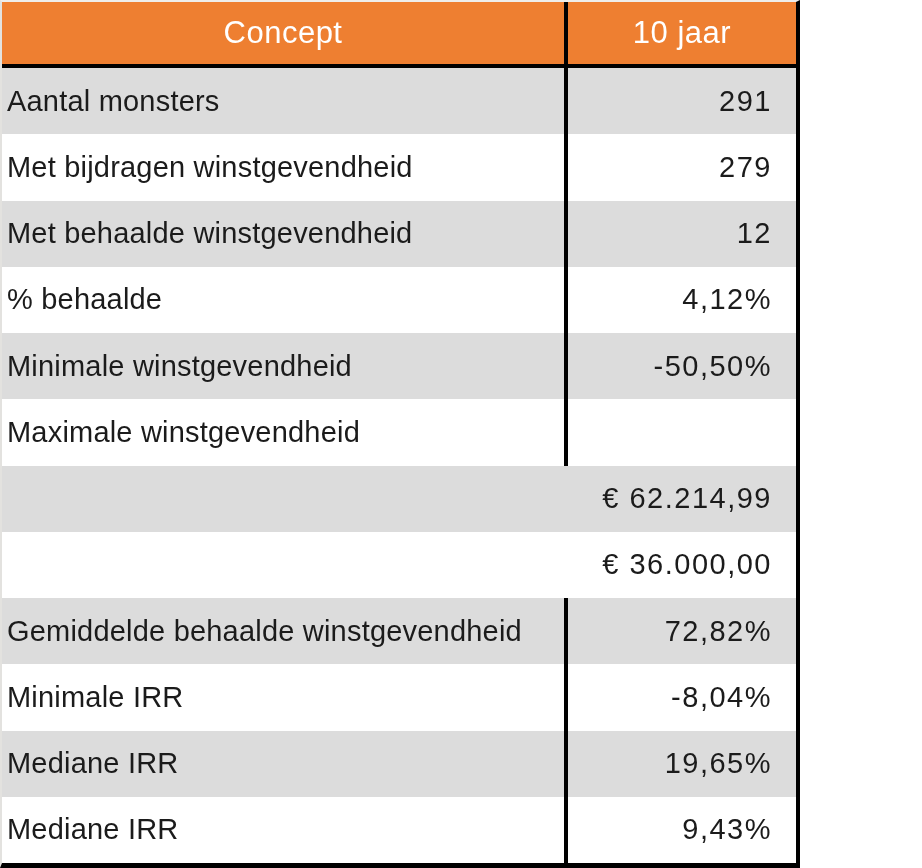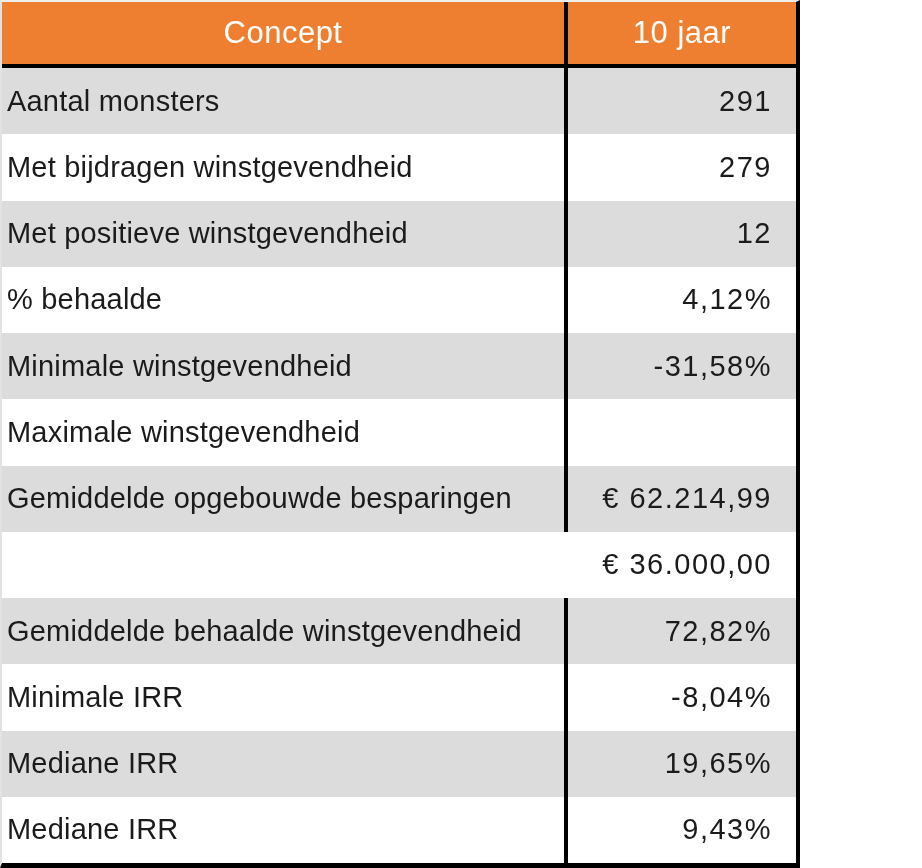--- a/index.html
+++ b/index.html
@@ -86,41 +86,40 @@
     <div class="cell label-col label-cell">Aantal monsters</div>
     <div class="cell value-col value-cell">291</div>
   </div>
 
   <div class="row">
     <div class="cell label-col label-cell">Met bijdragen winstgevendheid</div>
     <div class="cell value-col value-cell">279</div>
   </div>
 
   <div class="row">
-    <div class="cell label-col label-cell">Met positieve winstgevendheid</div>
+    <div class="cell label-col label-cell">Met behaalde winstgevendheid</div>
     <div class="cell value-col value-cell">12</div>
   </div>
 
   <div class="row">
     <div class="cell label-col label-cell">% behaalde</div>
     <div class="cell value-col value-cell">4,12%</div>
   </div>
 
   <div class="row">
     <div class="cell label-col label-cell">Minimale winstgevendheid</div>
-    <div class="cell value-col value-cell">-31,58%</div>
+    <div class="cell value-col value-cell">-50,50%</div>
   </div>
 
   <div class="row">
     <div class="cell label-col label-cell">Maximale winstgevendheid</div>
   </div>
 
 
   <div class="row">
-    <div class="cell label-col label-cell">Gemiddelde opgebouwde besparingen</div>
     <div class="cell value-col value-cell">€ 62.214,99</div>
   </div>
 
   <div class="row">
     <div class="cell value-col value-cell">€ 36.000,00</div>
   </div>
 
   <div class="row">
     <div class="cell label-col label-cell">Gemiddelde behaalde winstgevendheid</div>
     <div class="cell value-col value-cell">72,82%</div>

